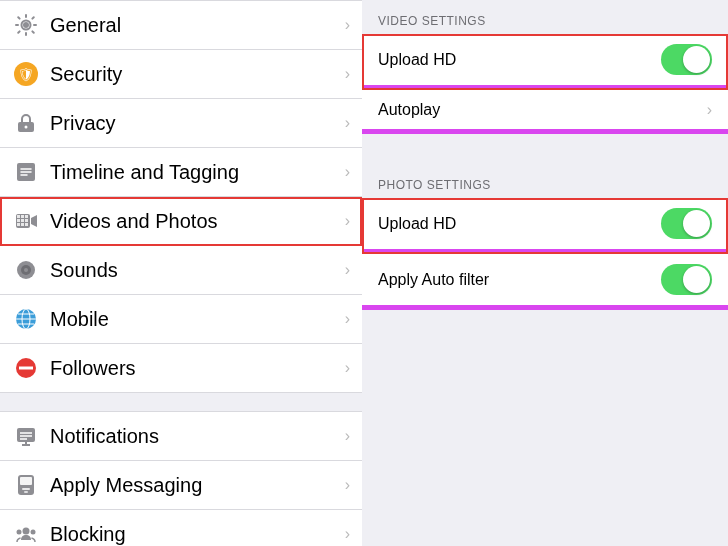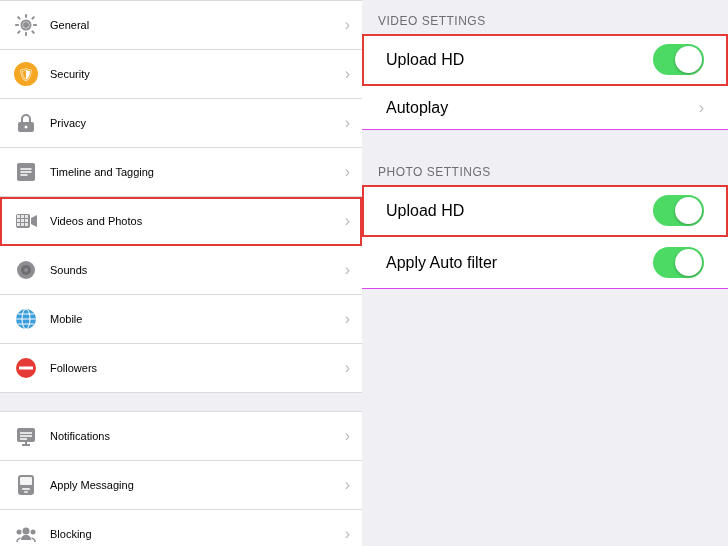--- a/index.html
+++ b/index.html
@@ -50,21 +50,21 @@
       height: 28px;
       margin-right: 10px;
       display: flex;
       align-items: center;
       justify-content: center;
       flex-shrink: 0;
     }
 
     .menu-item .label {
       flex: 1;
-      font-size: 11px;
+      font-size: 20px;
       color: #000;
     }
 
     .menu-item .chevron {
       color: #bbb;
       font-size: 16px;
       margin-left: 4px;
     }
 
     .spacer {
@@ -84,29 +84,29 @@
     .section-header {
       padding: 14px 16px 6px 16px;
       font-size: 12px;
       color: #6d6d72;
       text-transform: uppercase;
       letter-spacing: 0.5px;
       background: #efeff4;
     }
 
     .settings-group {
-      margin-bottom: 3px;
+      margin-bottom: 12px;
     }
 
     .settings-row {
       display: flex;
       align-items: center;
       background: #fff;
-      padding: 10px 24px;
-      border-bottom: 1px solid #d946ef;
+      padding: 10px 16px;
+      border-bottom: 5px solid #d946ef;
       min-height: 44px;
     }
 
     .settings-row:first-of-type {
       border-top: 1px solid #d9d9de;
     }
 
     .settings-row.highlighted {
       outline: 2.5px solid #e53935;
       outline-offset: -2px;

